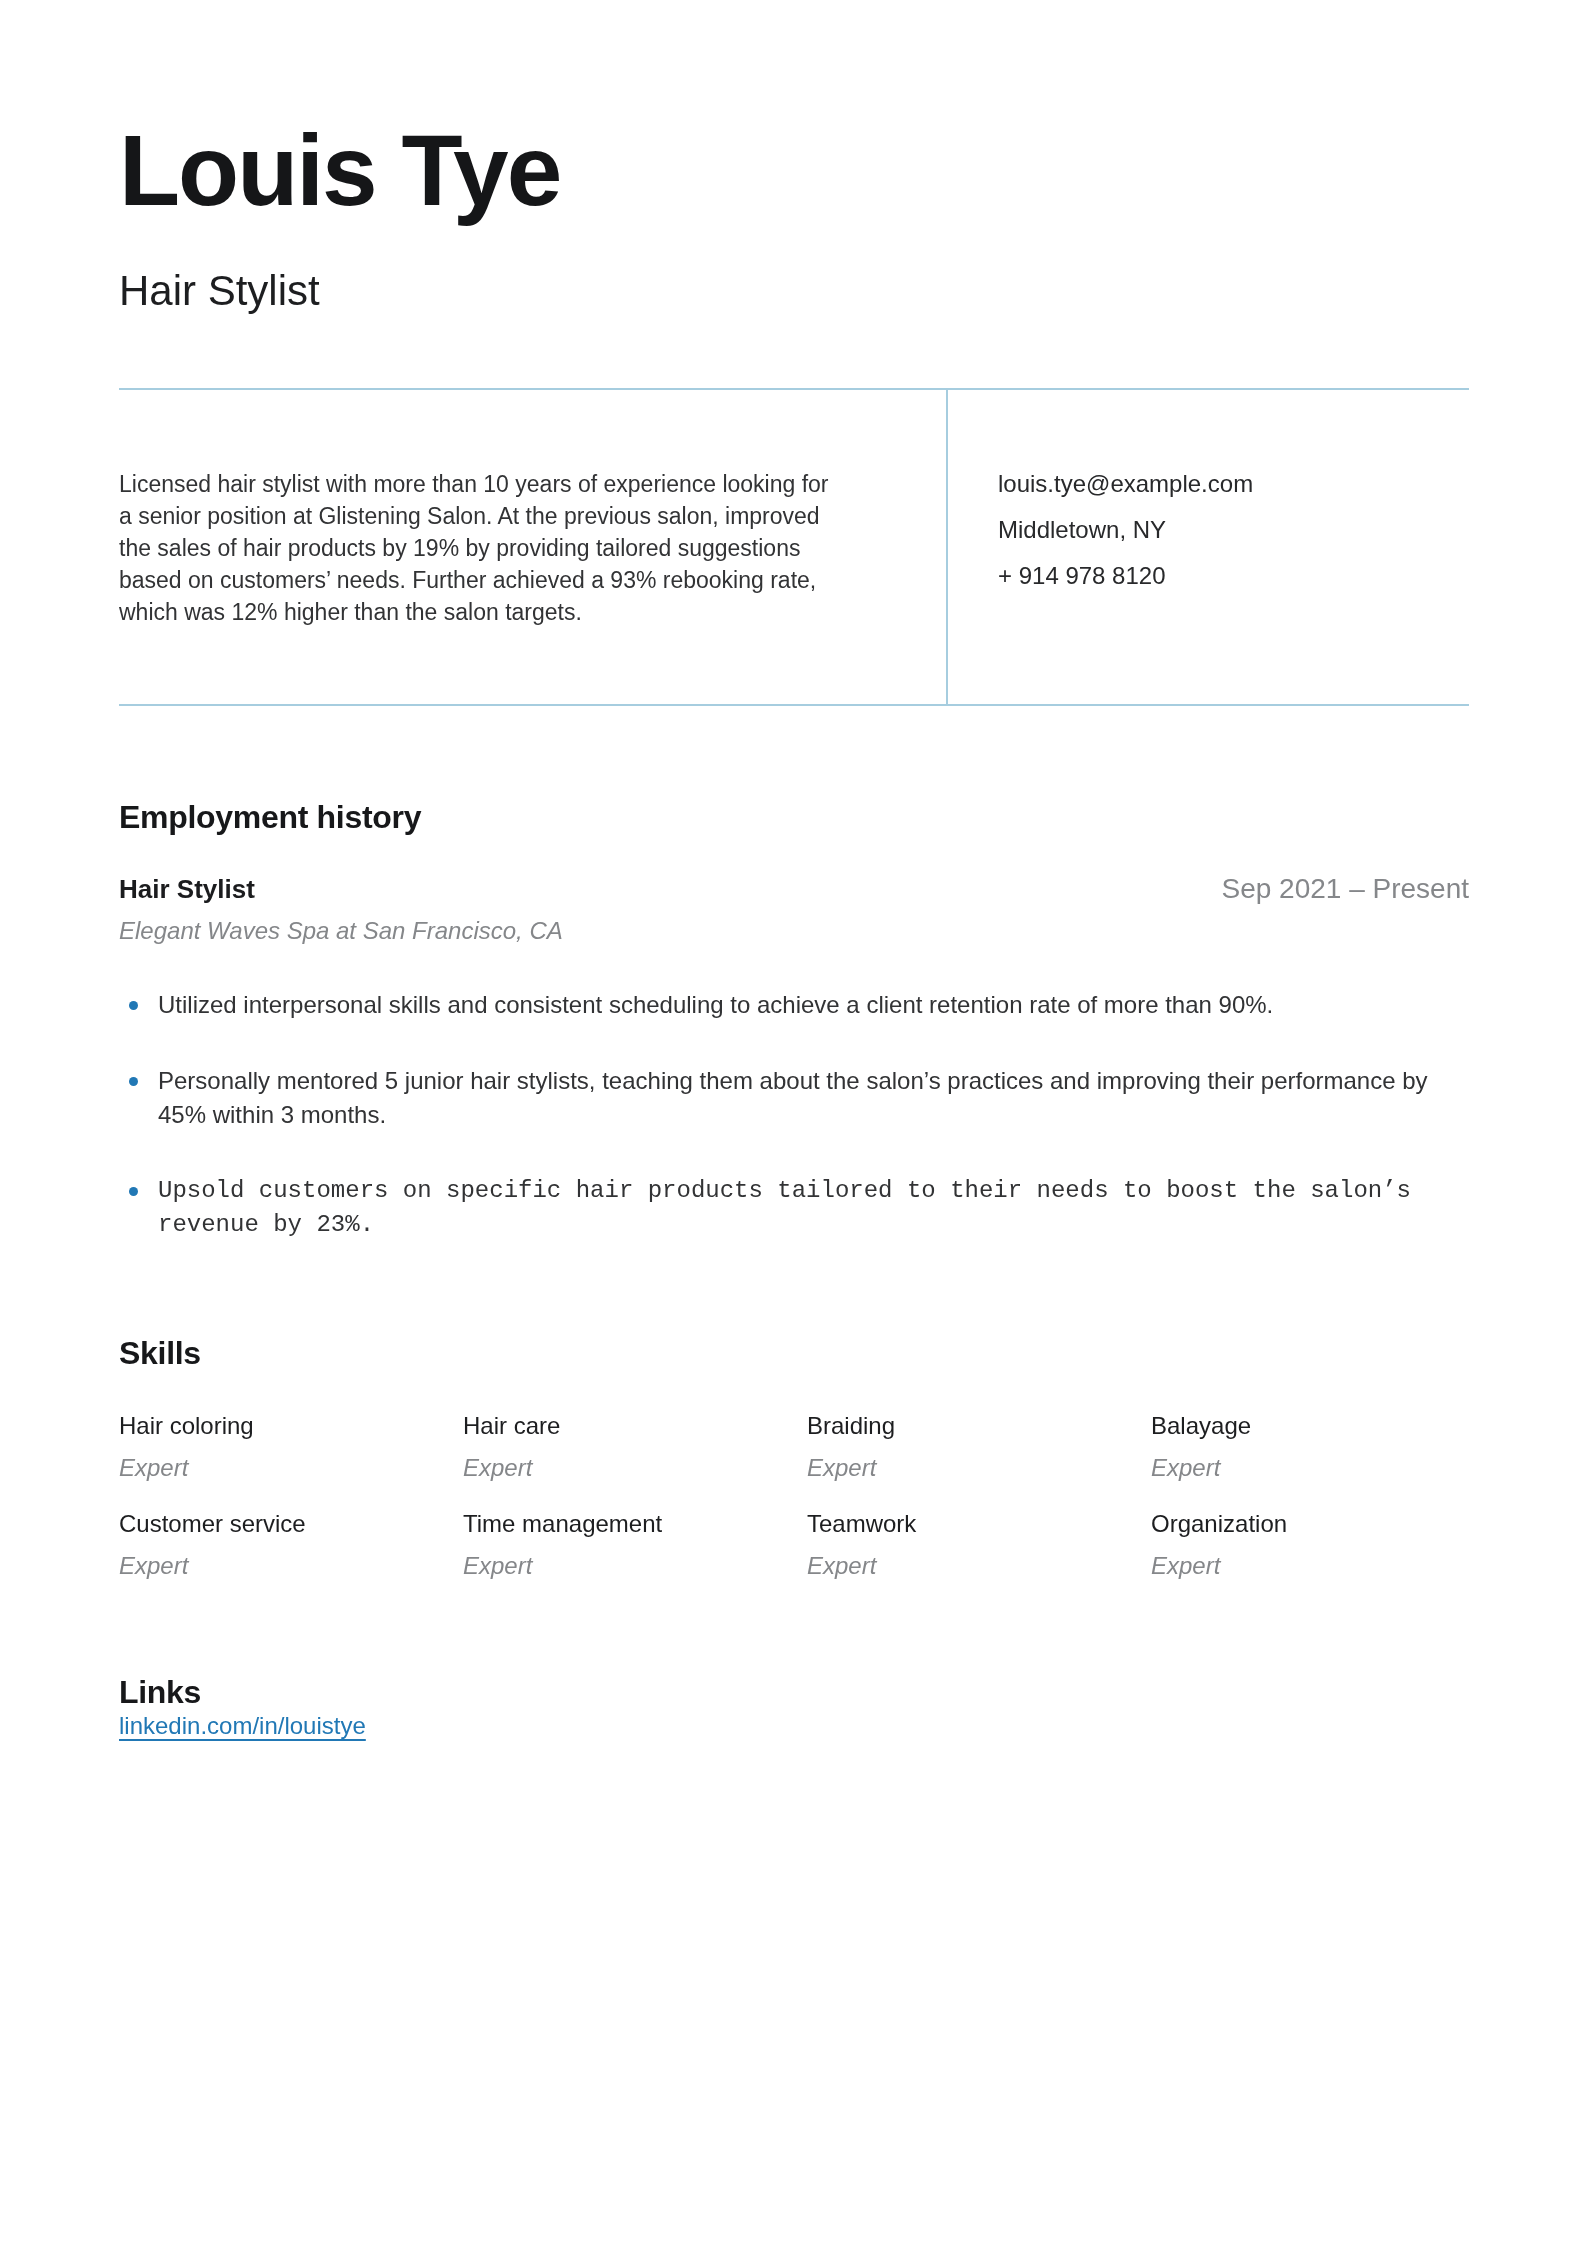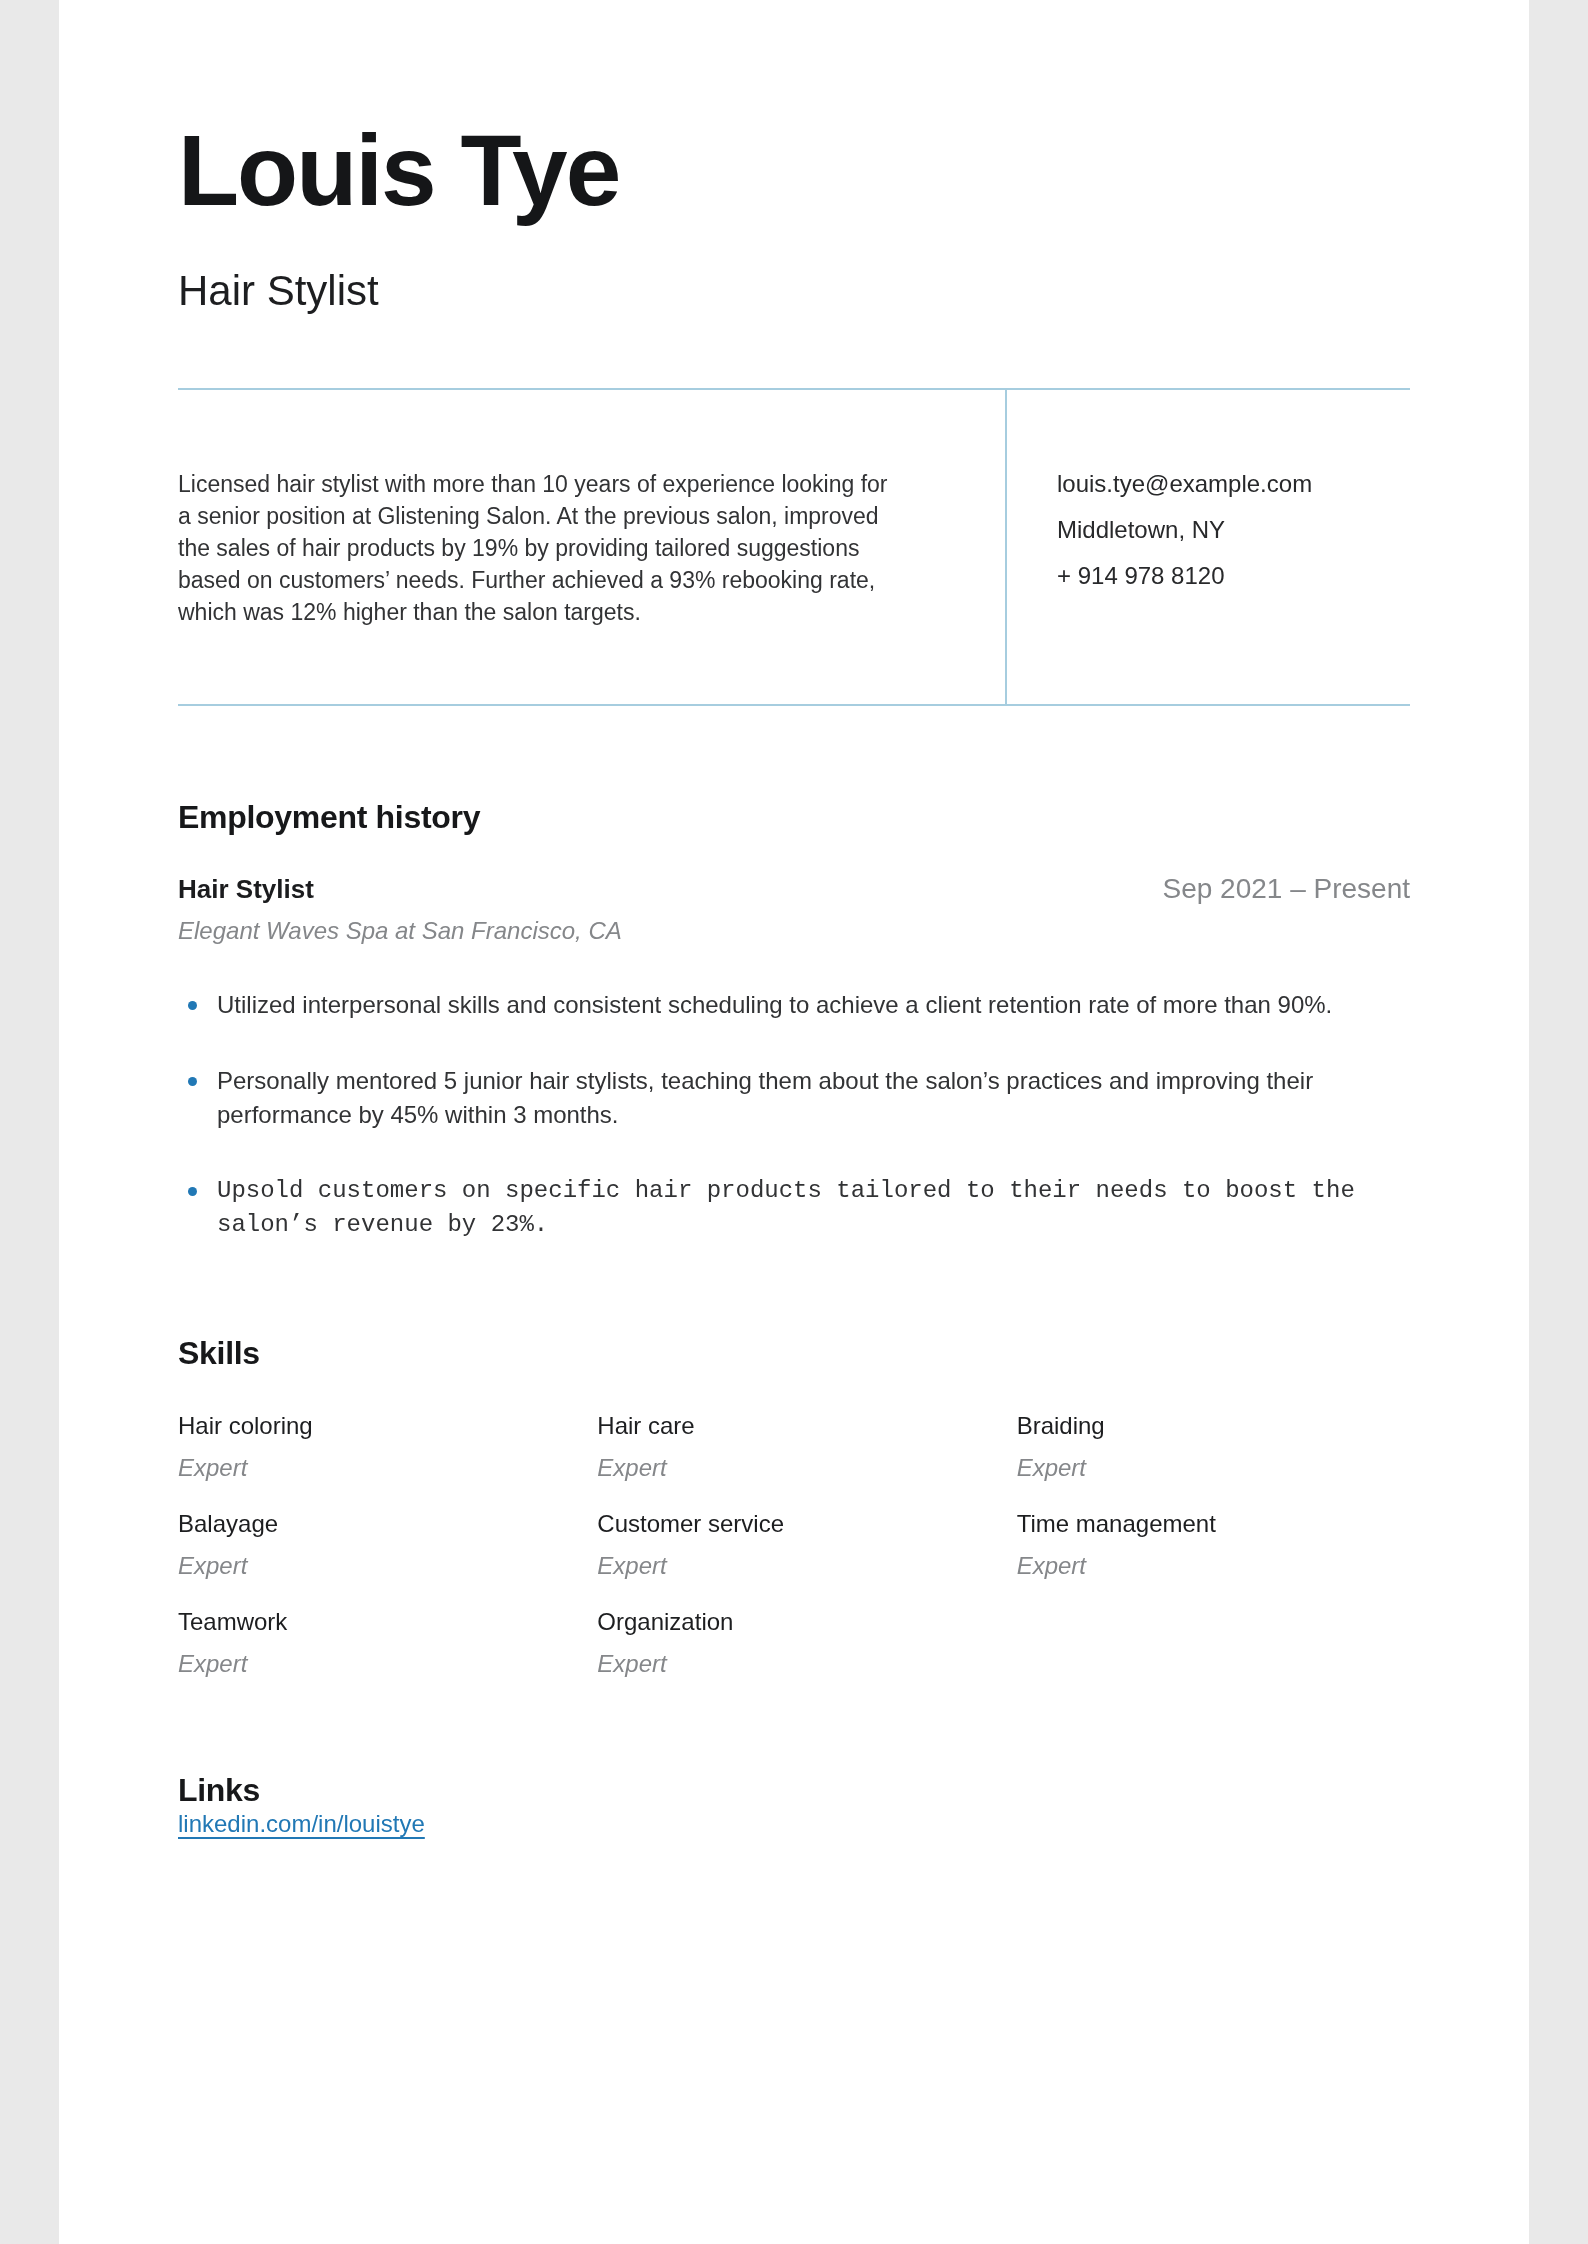--- a/index.html
+++ b/index.html
@@ -5,21 +5,21 @@
   :root{
     --accent:#2178b5;
     --line:#a6cddf;
     --muted:#85878a;
     --ink:#1a1b1d;
     --body:#323335;
   }
   html,body{margin:0;padding:0;background:#e9e9e9;}
   .page{
     position:relative;
-    width:1470px;
+    width:1588px;
     height:2244px;
     margin:0 auto;
     background:#ffffff;
     font-family:"Liberation Sans","DejaVu Sans",sans-serif;
     color:var(--body);
     box-sizing:border-box;
     padding:0 119px;
     overflow:hidden;
   }
   .name{
@@ -116,21 +116,21 @@
     left:10px;
     top:13px;
     width:9px;
     height:9px;
     border-radius:50%;
     background:var(--accent);
   }
   .skills-grid{
     margin-top:38px;
     display:grid;
-    grid-template-columns:repeat(3,1fr);
+    grid-template-columns:repeat(4,1fr);
     column-gap:26px;
     row-gap:26px;
   }
   .skill-name{
     font-size:24px;
     line-height:30px;
     color:#1d1e20;
   }
   .skill-level{
     margin-top:12px;

